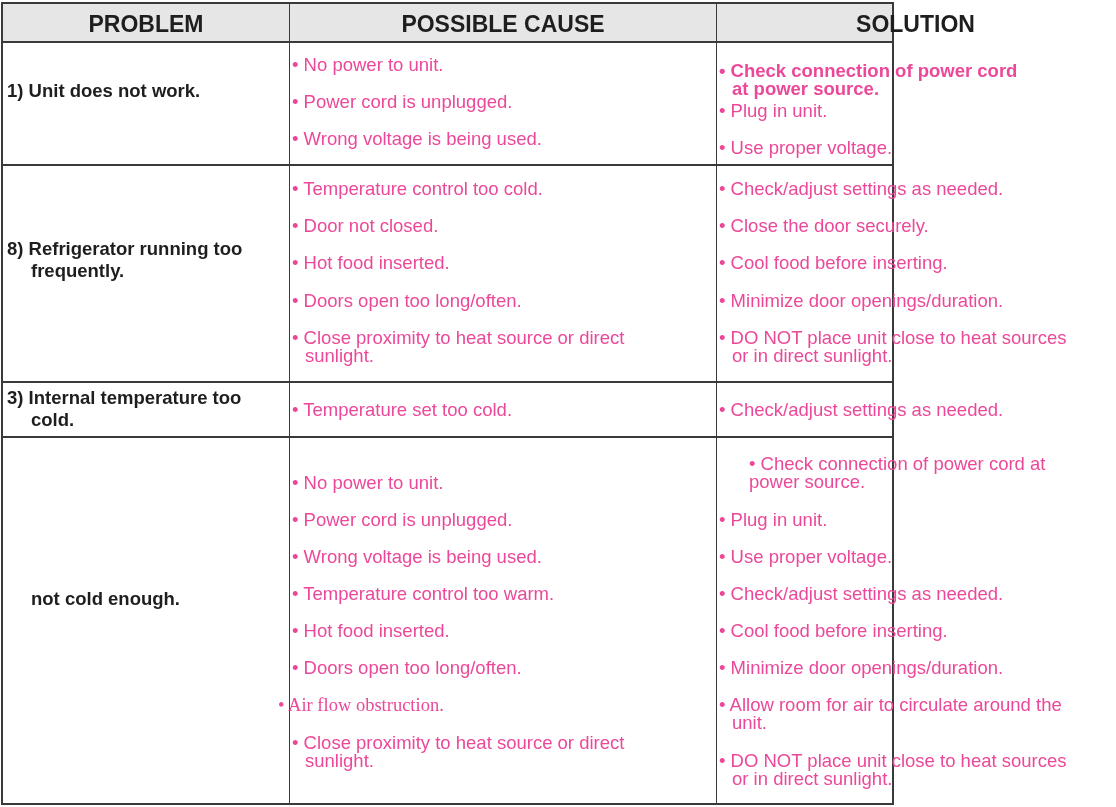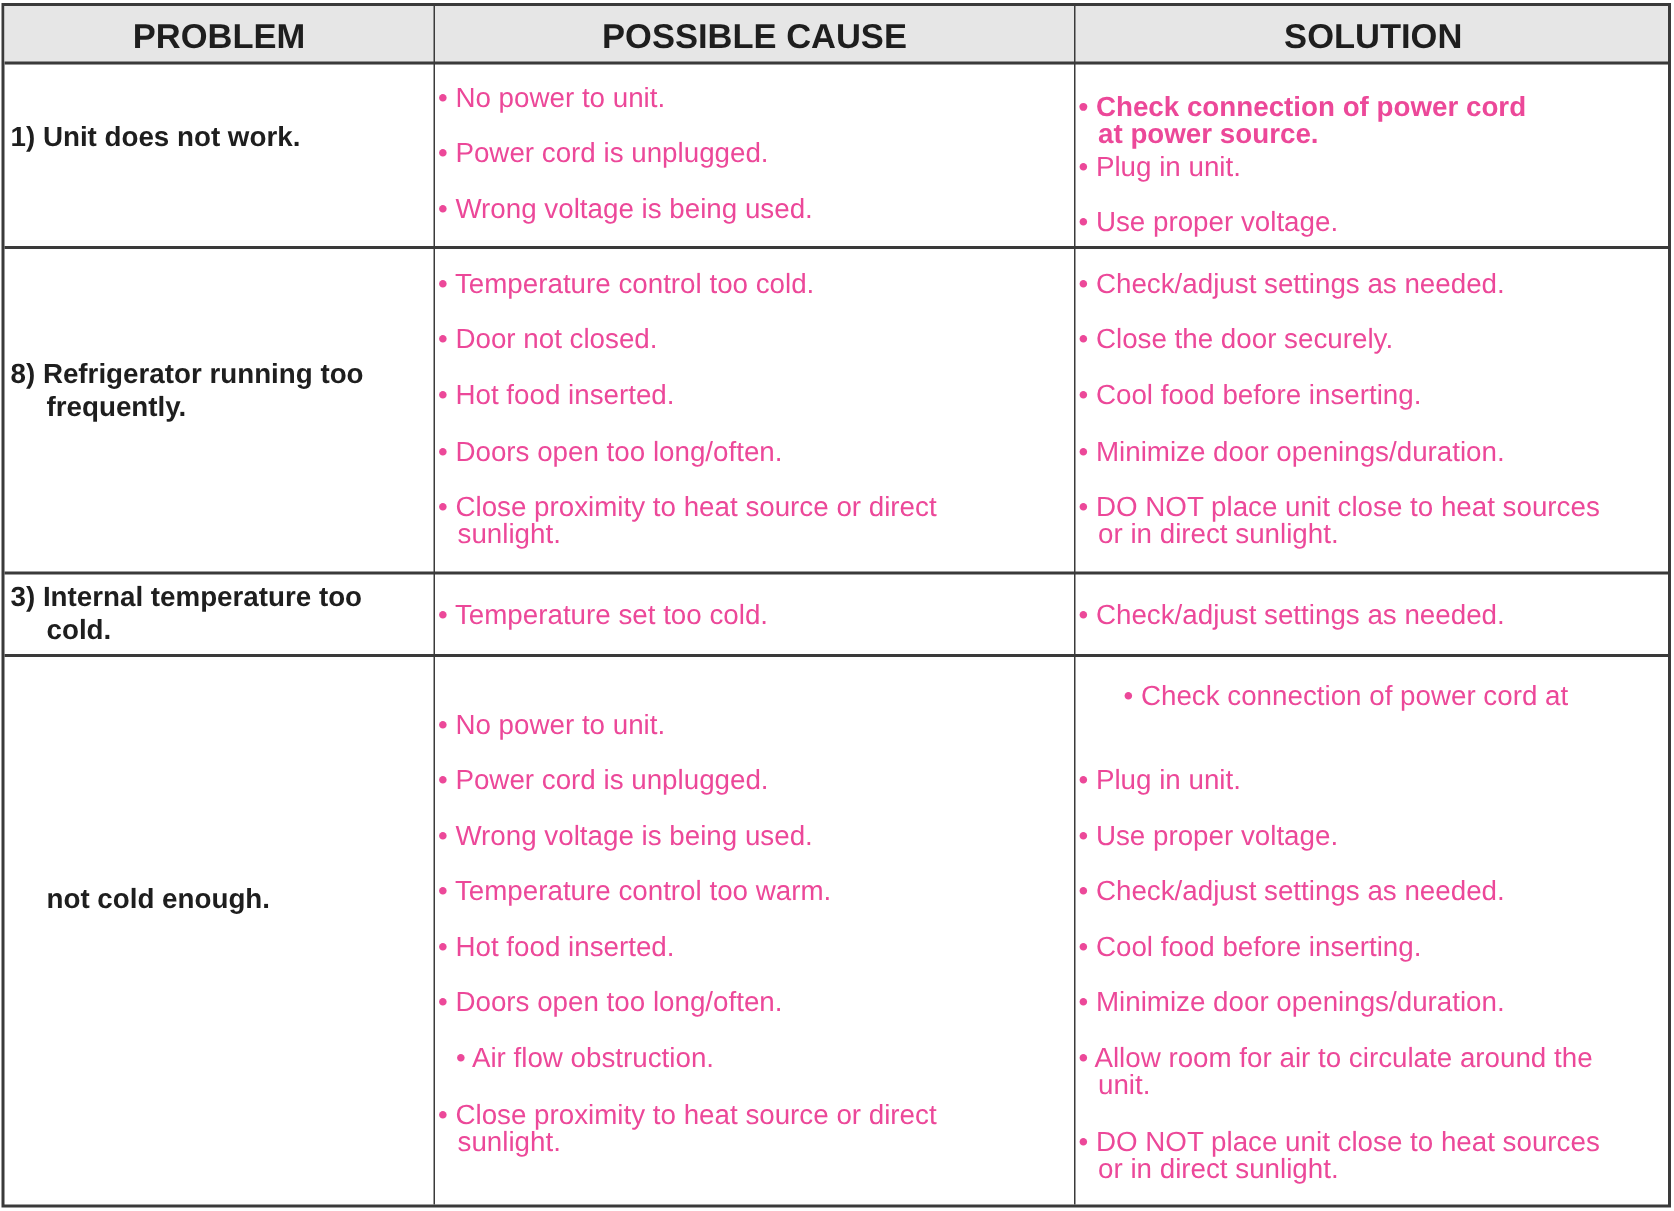--- a/index.html
+++ b/index.html
@@ -1,18 +1,18 @@
 <!DOCTYPE html>
 <html><head>
 <meta charset="utf-8">
 <style>
   html, body { margin:0; padding:0; background:#ffffff; }
   body { width:1116px; height:807px; overflow:hidden; position:relative;
          font-family:"Liberation Sans", sans-serif; color:#1e1e1e; }
-  .tbl { position:absolute; left:1px; top:2px; width:1113px; height:803px;
+  .tbl { position:absolute; left:1px; top:2px; width:893px; height:803px;
          border:2px solid #3a3a3a; box-sizing:border-box; }
   .hdr { position:absolute; left:0; top:0; right:0; height:37px; background:#e6e6e6;
          border-bottom:2px solid #3a3a3a; }
   .hdr .h { position:absolute; top:0; height:37px; line-height:40px; text-align:center;
             font-weight:bold; font-size:23px; color:#1e1e1e; }
   .vline { position:absolute; top:0; bottom:0; width:1px; background:#3a3a3a; }
   .hline { position:absolute; left:0; right:0; height:2px; background:#3a3a3a; }
   .prob { position:absolute; left:4px; font-weight:bold; font-size:18.5px; line-height:22px; color:#1e1e1e; }
   .prob .l2 { display:block; padding-left:24px; }
   .item { position:absolute; font-size:18.5px; line-height:18px; color:#ec4899; white-space:nowrap; }
@@ -80,24 +80,24 @@
   <div>
     <div class="prob" style="top:584px;">
       <span class="l2">not cold enough.</span>
     </div>
     <div class="item" style="left:289px;top:470px;"><span>• No power to unit.</span></div>
     <div class="item" style="left:289px;top:507px;"><span>• Power cord is unplugged.</span></div>
     <div class="item" style="left:289px;top:544px;"><span>• Wrong voltage is being used.</span></div>
     <div class="item" style="left:289px;top:581px;"><span>• Temperature control too warm.</span></div>
     <div class="item" style="left:289px;top:618px;"><span>• Hot food inserted.</span></div>
     <div class="item" style="left:289px;top:655px;"><span>• Doors open too long/often.</span></div>
-    <div class="item" style="left:301px;top:692px;"><span>• Air flow obstruction.</span></div>
+    <div class="item" style="left:275px;top:692px;font-family:Liberation Serif, serif;"><span>• Air flow obstruction.</span></div>
     <div class="item" style="left:289px;top:730px;"><span>• Close proximity to heat source or direct</span><span class="cont">sunlight.</span></div>
 
-    <div class="item sol" style="left:746px;top:451px;"><span>• Check connection of power cord at</span></div>
+    <div class="item sol" style="left:746px;top:451px;"><span>• Check connection of power cord at</span><span class="cont noindent">power source.</span></div>
     <div class="item sol" style="left:716px;top:507px;"><span>• Plug in unit.</span></div>
     <div class="item sol" style="left:716px;top:544px;"><span>• Use proper voltage.</span></div>
     <div class="item sol" style="left:716px;top:581px;"><span>• Check/adjust settings as needed.</span></div>
     <div class="item sol" style="left:716px;top:618px;"><span>• Cool food before inserting.</span></div>
     <div class="item sol" style="left:716px;top:655px;"><span>• Minimize door openings/duration.</span></div>
     <div class="item sol" style="left:716px;top:692px;"><span>• Allow room for air to circulate around the</span><span class="cont">unit.</span></div>
     <div class="item sol" style="left:716px;top:748px;"><span>• DO NOT place unit close to heat sources</span><span class="cont">or in direct sunlight.</span></div>
   </div>
 </div>
 

